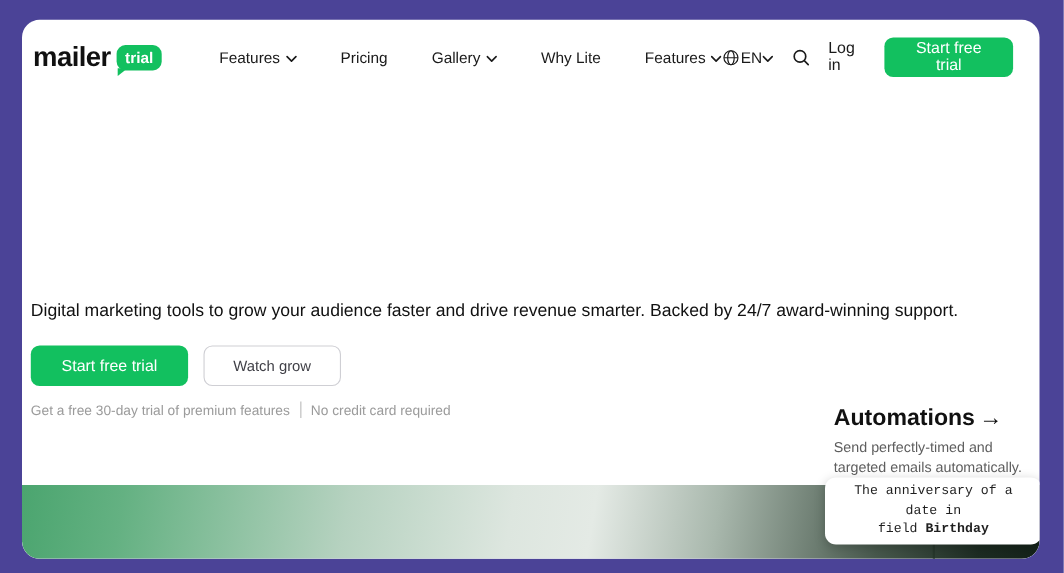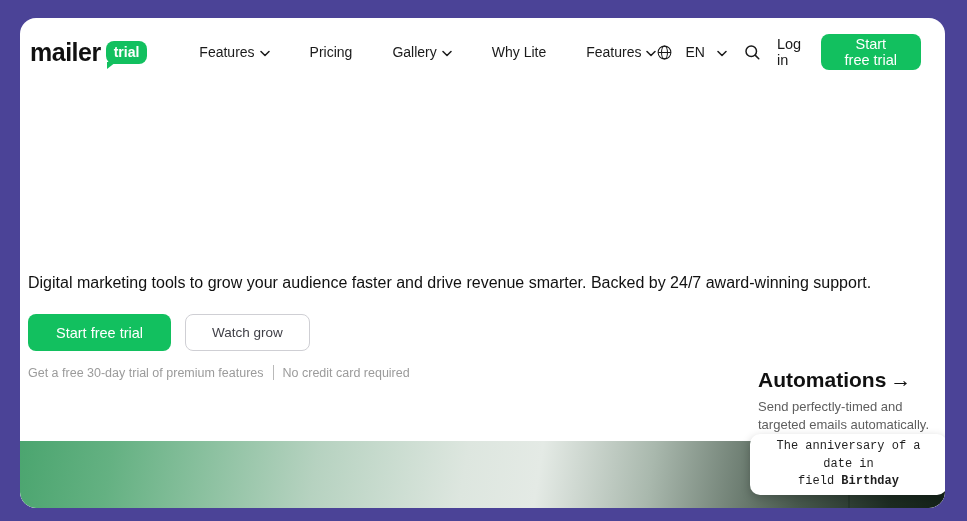--- a/index.html
+++ b/index.html
@@ -40,21 +40,21 @@
     width: 0; height: 0; border-style: solid;
     border-width: 7px 9px 0 0;
     border-color: #12c05f transparent transparent transparent;
   }
   .nav { display: flex; align-items: flex-start; gap: 40px; margin-left: 52px; }
   .nav-item {
     display: flex; align-items: center; gap: 5px;
     font-size: 14px; color: #1a1a1a; cursor: pointer; white-space: nowrap;
   }
   .header-right { margin-left: auto; display: flex; align-items: center; gap: 16px; }
-  .lang { display: flex; align-items: center; gap: 12px; font-size: 14px; color: #1a1a1a; cursor: pointer; }
+  .lang { display: flex; align-items: center; gap: 0; font-size: 14px; color: #1a1a1a; cursor: pointer; }
   .icon-btn { display: flex; align-items: center; cursor: pointer; }
   .login { font-size: 14.5px; color: #1a1a1a; cursor: pointer; margin-right: 2px; }
   .btn { border: none; border-radius: 8px; cursor: pointer; font-family: inherit; }
   .btn-cta {
     background: #12c05f; color: #ffffff;
     font-size: 14.5px; font-weight: 400;
     height: 36px; padding: 0 22px;
   }
   
   .hero-title {

